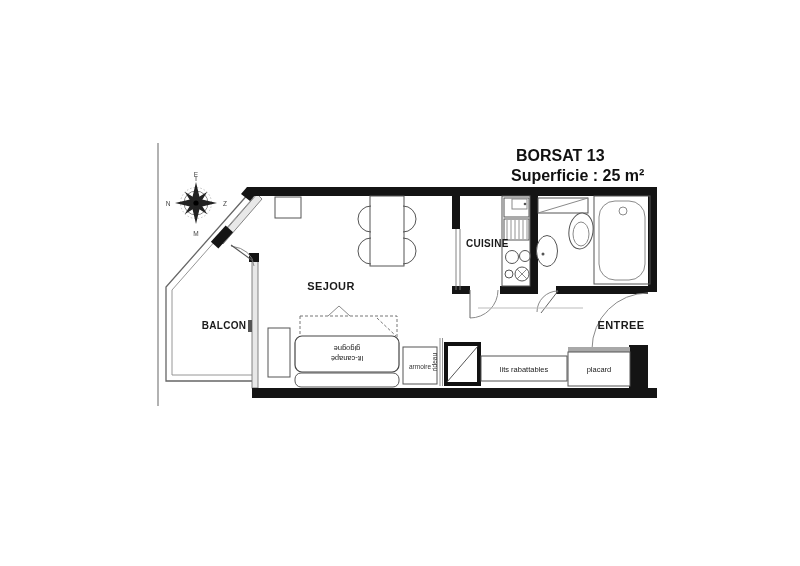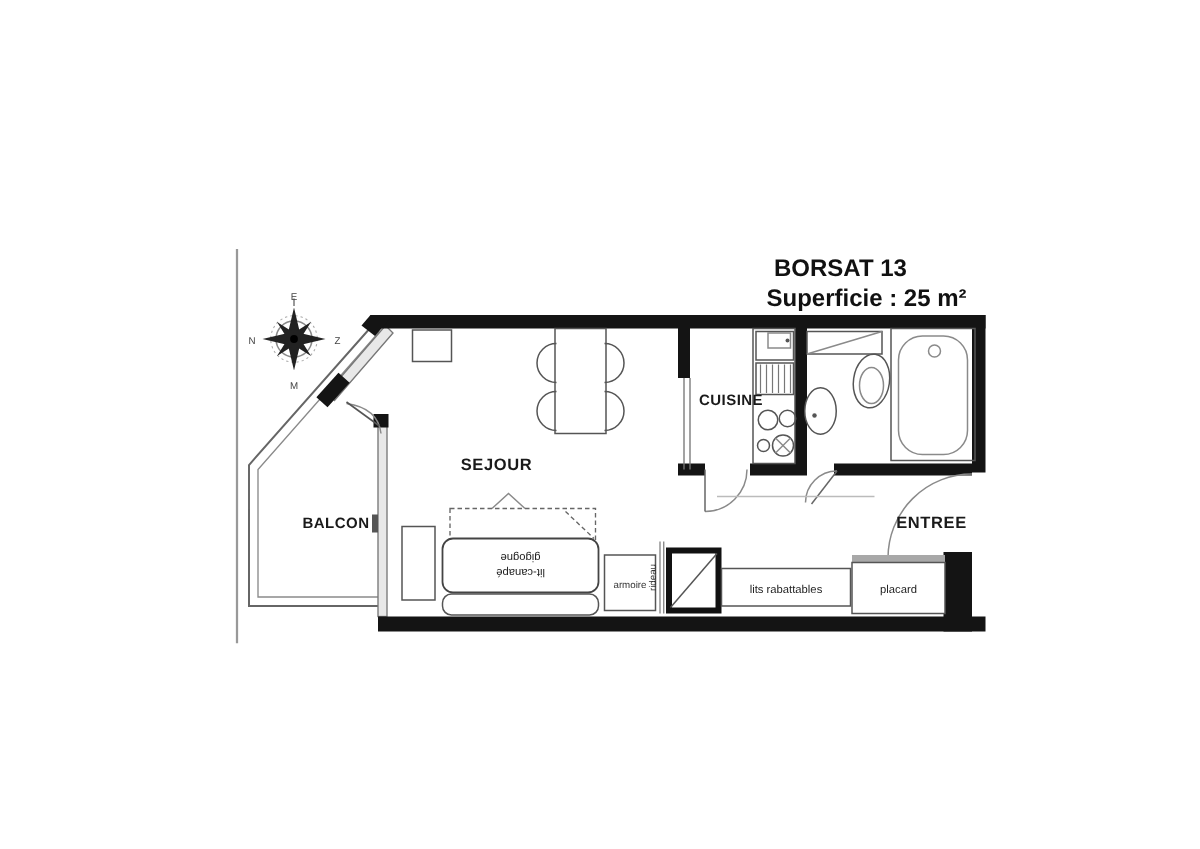--- a/index.html
+++ b/index.html
@@ -1,17 +1,17 @@
 <!DOCTYPE html>
 <html><head>
 <meta charset="utf-8">
 <style>
   html,body{margin:0;padding:0;background:#ffffff;}
   .canvas{position:relative;width:800px;height:406px;background:#ffffff;overflow:hidden;
-          font-family:"Liberation Sans", sans-serif;margin-top:23px;}
+          font-family:"Liberation Sans", sans-serif;}
   svg text{font-family:"Liberation Sans", sans-serif;fill:#1a1a1a;}
   .room-label{font-weight:bold;font-size:11px;letter-spacing:.4px;}
   .room-label-sm{font-weight:bold;font-size:10px;letter-spacing:.3px;}
   .furn-label{font-size:7.5px;fill:#222;}
   .furn-label-xs{font-size:6.5px;fill:#333;}
   .title-line{font-weight:bold;font-size:16px;fill:#111;}
   .compass-letter{font-size:6.5px;fill:#444;}
   .thin{stroke:#555;stroke-width:1;fill:none;}
   .thin-w{stroke:#555;stroke-width:1;fill:#ffffff;}
   .lite{stroke:#8a8a8a;stroke-width:1;fill:none;}

